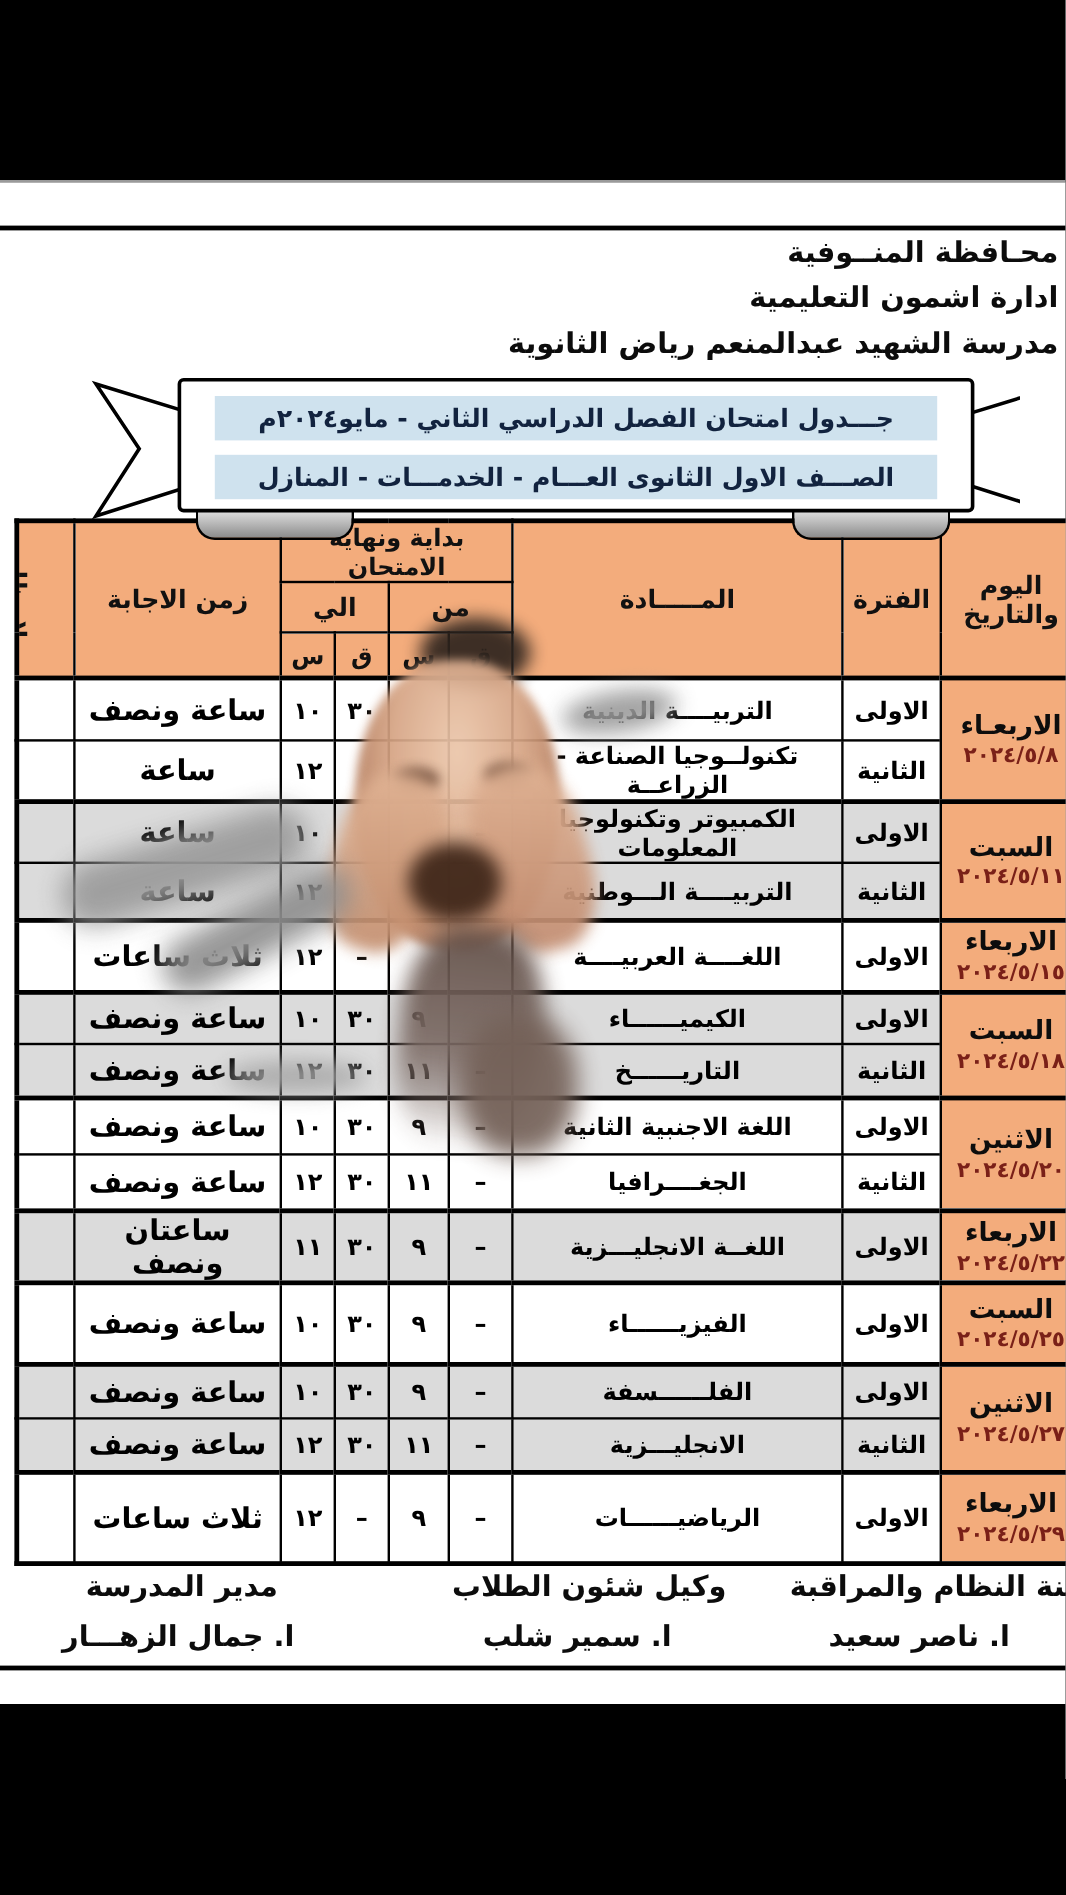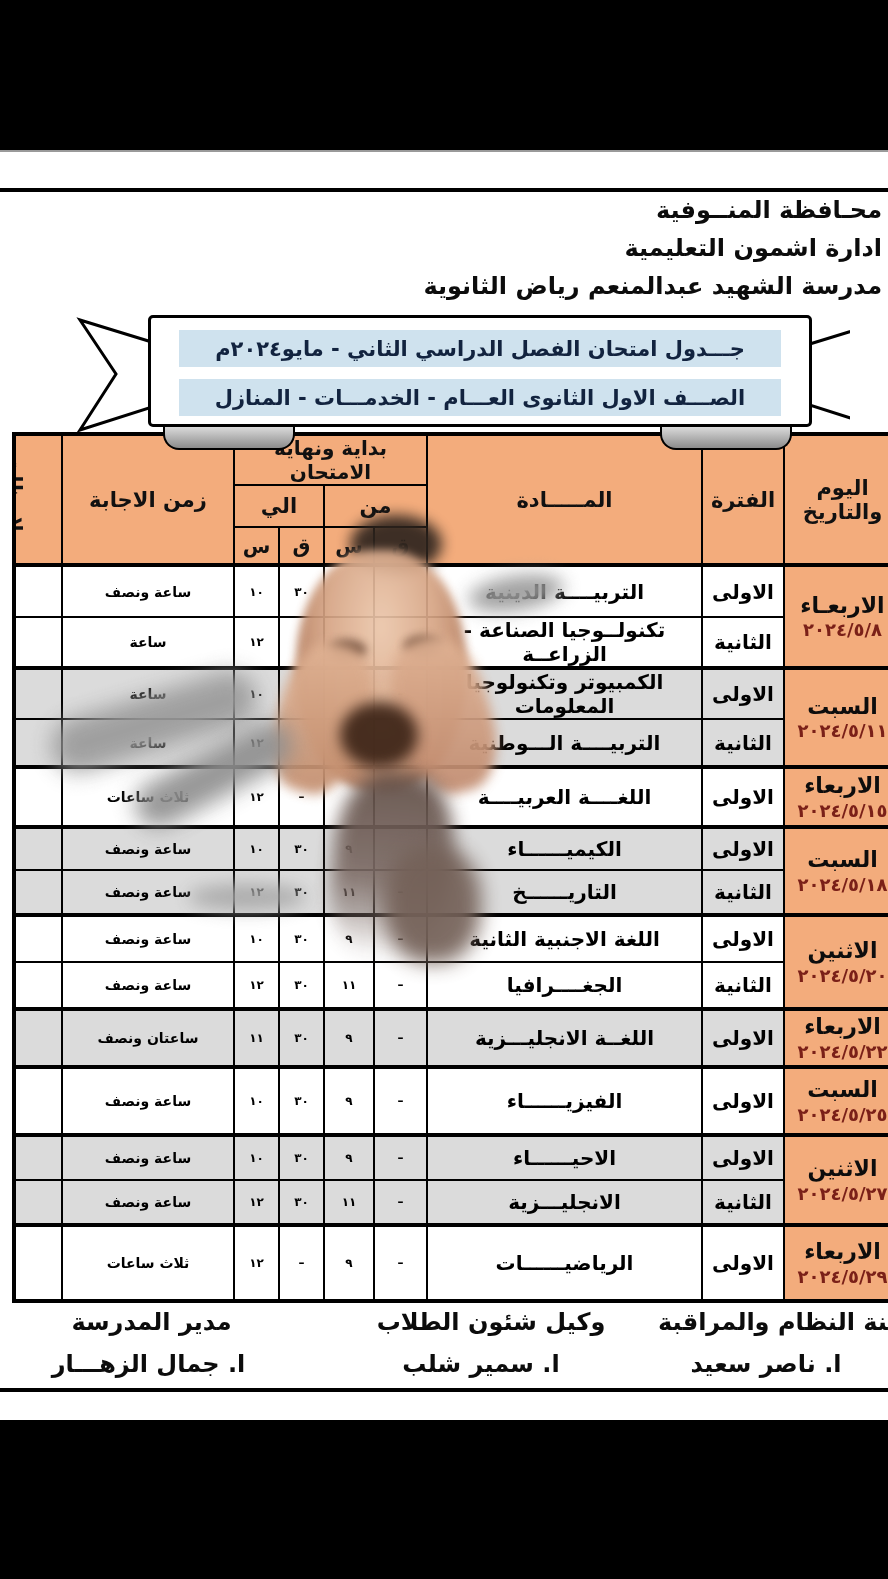--- a/index.html
+++ b/index.html
@@ -43,22 +43,22 @@
   thead .sub{font-size:20px;}
   thead tr.hq th{height:38px;}
   tr.g-top td{border-top:4px solid #000;}
   td.day-cell{background:var(--orange,#f3ac7c);}
   tr.shade td{background:var(--gray,#dbdbdb);}
   tr.shade td.day-cell{background:var(--orange,#f3ac7c);}
   .day-name{font-size:22px;color:#0d0d0d;line-height:1.25;}
   .day-date{font-size:18px;color:var(--datered,#7a2018);line-height:1.2;direction:rtl;}
   .c-period{font-size:20px;}
   .c-subject{font-size:20px;}
-  .c-num{font-size:12px;}
-  .c-answer{font-size:14px;margin-left:40px;}
+  .c-num{font-size:20px;}
+  .c-answer{font-size:24px;margin-left:40px;}
   .vert{display:inline-block;transform:rotate(90deg);white-space:nowrap;font-size:20px;}
 
   
   .sig{position:absolute;direction:rtl;text-align:center;font-size:24px;color:#0c0c0c;white-space:nowrap;margin-left:16px;}
   .sig-title-1{left:620px;top:1156px;width:300px;}
   .sig-title-2{left:335px;top:1156px;width:280px;}
   .sig-title-3{left:28px;top:1156px;width:215px;}
   .sig-name-1{left:600px;top:1198px;width:300px;}
   .sig-name-2{left:345px;top:1198px;width:240px;}
   .sig-name-3{left:20px;top:1198px;width:225px;}
@@ -280,21 +280,21 @@
             <td class="c-num">١٠</td>
             <td class="c-answer">ساعة ونصف</td>
             <td class="c-notes"></td>
           </tr>
           <tr class="g-top shade" style="height: 45px;">
             <td rowspan="2" class="day-cell">
               <div class="day-name">الاثنين</div>
               <div class="day-date">٢٠٢٤/٥/٢٧</div>
             </td>
             <td class="c-period">الاولى</td>
-            <td class="c-subject">الاحيــــــاء</td>
+            <td class="c-subject">الفلــــــسفة</td>
             <td class="c-num">–</td>
             <td class="c-num">٩</td>
             <td class="c-num">٣٠</td>
             <td class="c-num">١٠</td>
             <td class="c-answer">ساعة ونصف</td>
             <td class="c-notes"></td>
           </tr>
           <tr class="shade" style="height: 45px;">
             <td class="c-period">الثانية</td>
             <td class="c-subject">الانجليـــزية</td>

